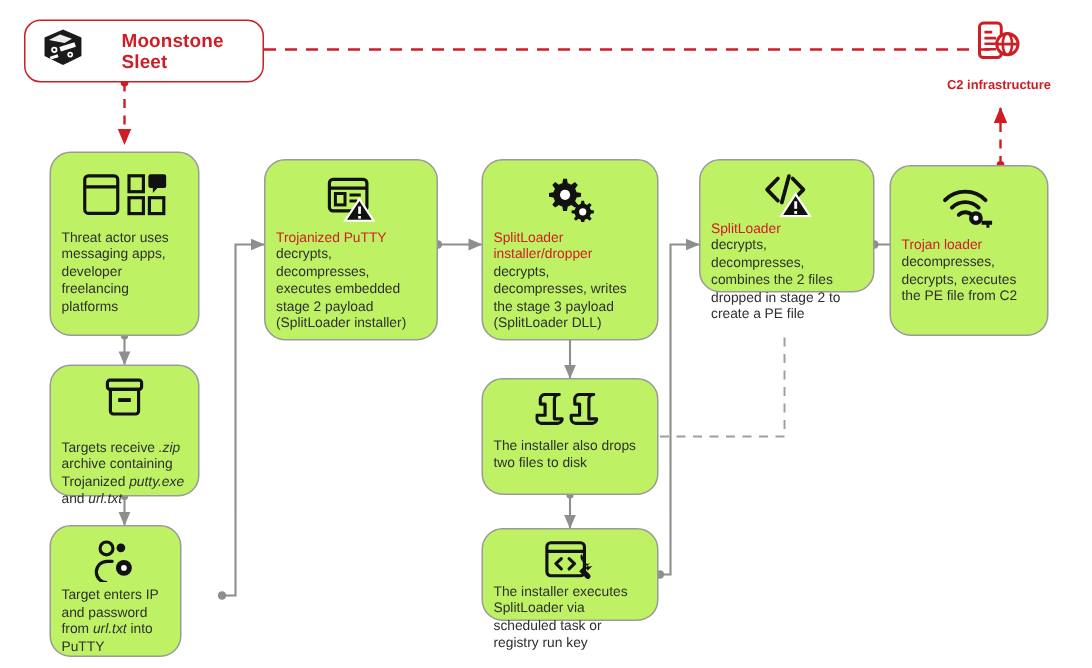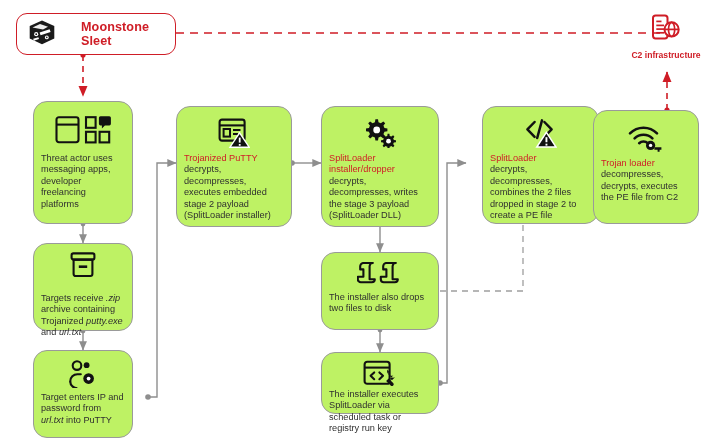--- a/index.html
+++ b/index.html
@@ -189,21 +189,21 @@
         <rect x="2.6" y="2.4" width="22.8" height="6.2" rx="1.8" fill="none" stroke="#111" stroke-width="2.1"></rect>
         <path d="M4.6 8.6 h18.8 v14.4 a2 2 0 0 1 -2 2 h-14.8 a2 2 0 0 1 -2 -2 z" fill="none" stroke="#111" stroke-width="2.1"></path>
         <rect x="9.8" y="14.4" width="8.4" height="2.6" fill="#111"></rect>
       </svg>
     </div>
     <div class="txt" style="margin-top:14px;">
       <span>Targets receive </span><i>.zip</i><span> archive containing Trojanized </span><i>putty.exe</i><span> and </span><i>url.txt</i>
     </div>
   </div>
 
-  <div class="node" style="left:33px;top:350px;width:100px;height:88px;">
+  <div class="node" style="left:33px;top:350px;width:88px;height:88px;">
     <div class="ico" style="height:32px;margin-top:7px;">
       <svg width="32" height="28" viewBox="0 0 32 28">
         <circle cx="10" cy="5.6" r="4.3" fill="none" stroke="#111" stroke-width="2.1"></circle>
         <path d="M3.2 21.4 a7.2 7.2 0 0 1 7.2 -7.2 h3.4" fill="none" stroke="#111" stroke-width="2.1" stroke-linecap="round"></path>
         <path d="M3.2 21.4 a7.2 7.2 0 0 0 7.2 7.0" fill="none" stroke="#111" stroke-width="2.1"></path>
         <circle cx="19.6" cy="5.2" r="2.9" fill="#111"></circle>
         <circle cx="21.6" cy="18.6" r="5.3" fill="#111"></circle>
         <circle cx="21.6" cy="18.6" r="1.9" fill="#fff"></circle>
       </svg>
     </div>
@@ -267,21 +267,21 @@
         <line x1="1.6" y1="7.6" x2="26.6" y2="7.6" stroke="#111" stroke-width="2.1"></line>
         <path d="M11.2 12.4 L7.6 15.8 L11.2 19.2" fill="none" stroke="#111" stroke-width="2.1" stroke-linecap="round" stroke-linejoin="round"></path>
         <path d="M16.4 12.4 L20 15.8 L16.4 19.2" fill="none" stroke="#111" stroke-width="2.1" stroke-linecap="round" stroke-linejoin="round"></path>
         <path d="M24.4 9.4 a4.6 4.6 0 0 0 5.9 6.1 l-3.1 3.1 l1.7 1.7 l3.1 -3.1 a4.6 4.6 0 0 1 -6.1 -5.9 z" fill="#111"></path>
         <path d="M25.6 18.4 l4.8 4.8 a1.8 1.8 0 0 1 -2.5 2.5 l-4.8 -4.8 z" fill="#111"></path>
       </svg>
     </div>
     <div class="txt" style="margin-top:1px;">The installer executes SplitLoader via scheduled task or registry run key</div>
   </div>
 
-  <div class="node" style="left:466px;top:106px;width:117px;height:118px;margin-left:16px;">
+  <div class="node" style="left:466px;top:106px;width:117px;height:89px;">
     <div class="ico" style="height:36px;margin-top:8px;">
       <svg width="32" height="30" viewBox="0 0 32 30">
         <path d="M9.6 4 L2.4 11.4 L9.6 18.8" fill="none" stroke="#111" stroke-width="2.5" stroke-linecap="round" stroke-linejoin="round"></path>
         <path d="M19.4 4 L26.6 11.4 L19.4 18.8" fill="none" stroke="#111" stroke-width="2.5" stroke-linecap="round" stroke-linejoin="round"></path>
         <line x1="17" y1="2.4" x2="12.2" y2="20" stroke="#111" stroke-width="2.5" stroke-linecap="round"></line>
         <path d="M21.4 14.4 L31 29 H11.8 Z" fill="#111" stroke="#fff" stroke-width="1.5"></path>
         <rect x="20.5" y="19.2" width="1.9" height="5" fill="#fff"></rect>
         <rect x="20.5" y="25.7" width="1.9" height="1.9" fill="#fff"></rect>
       </svg>
     </div>

